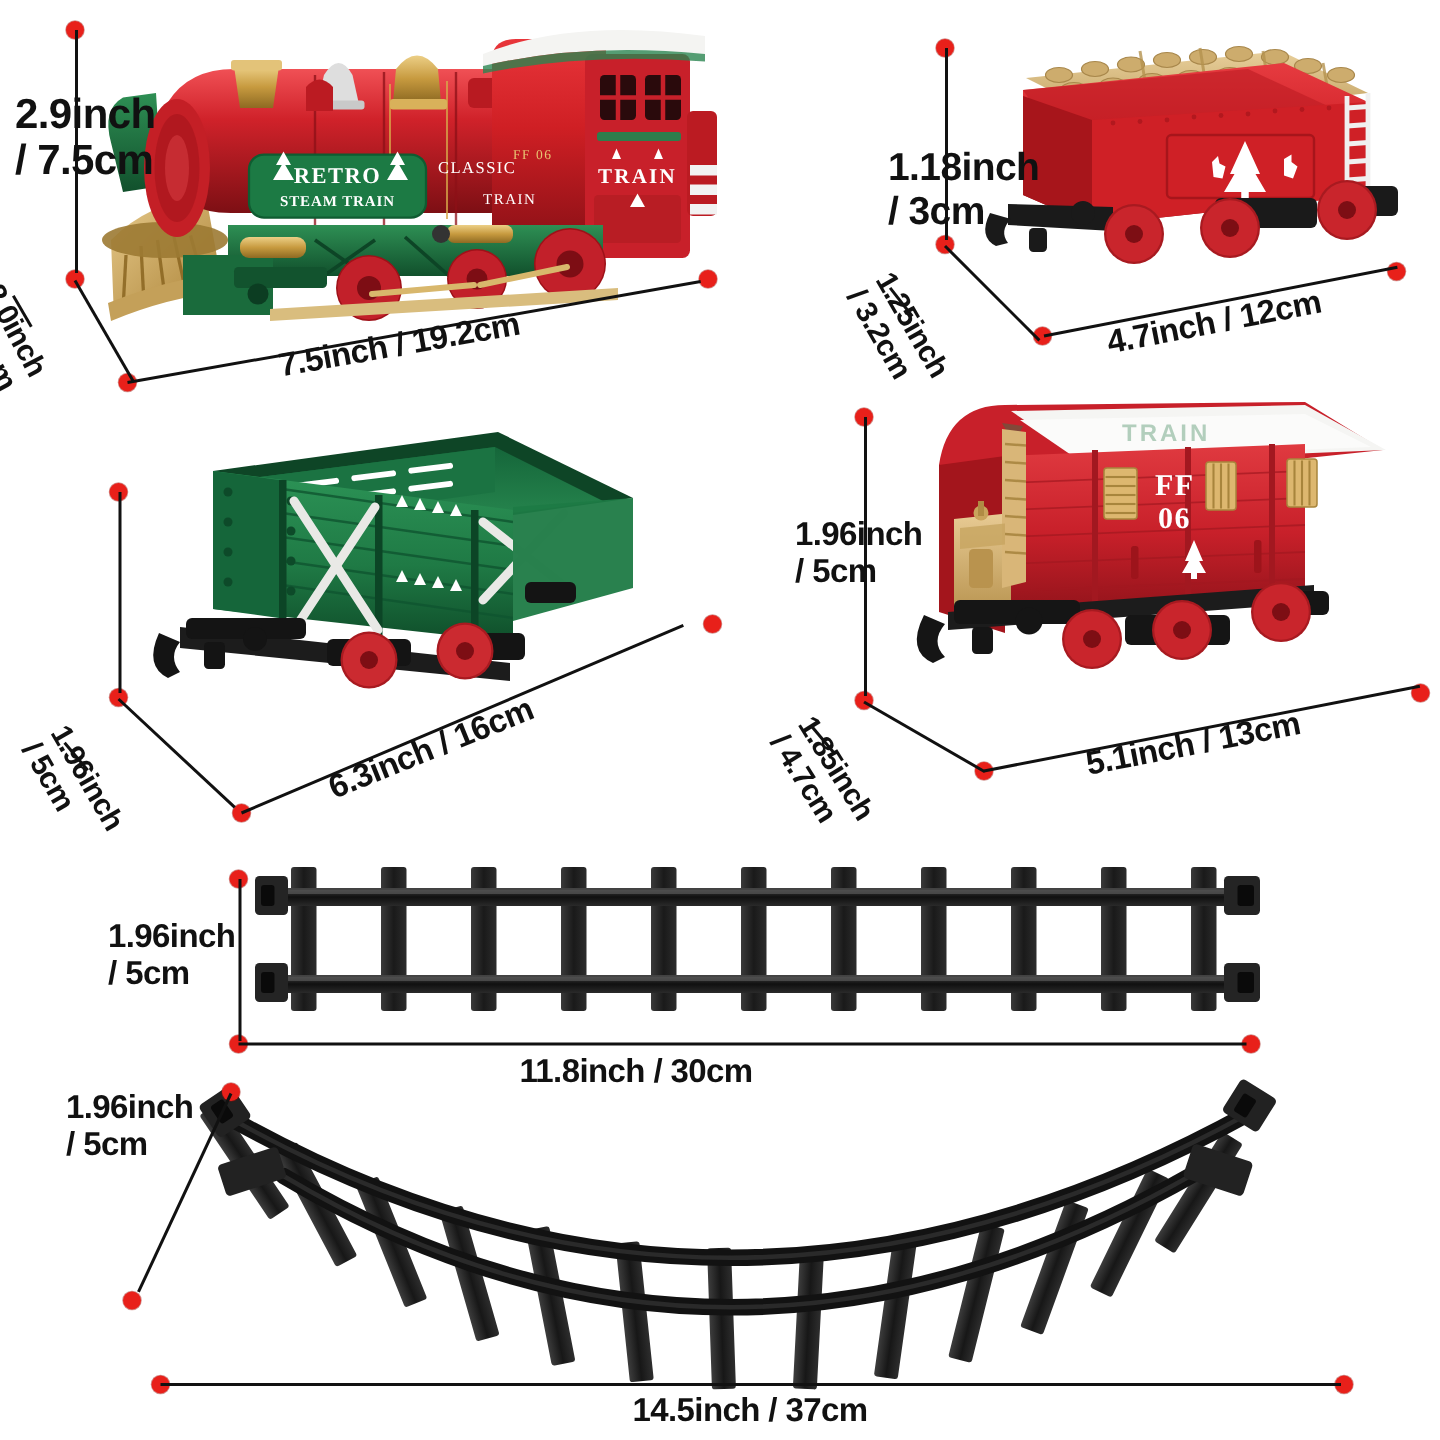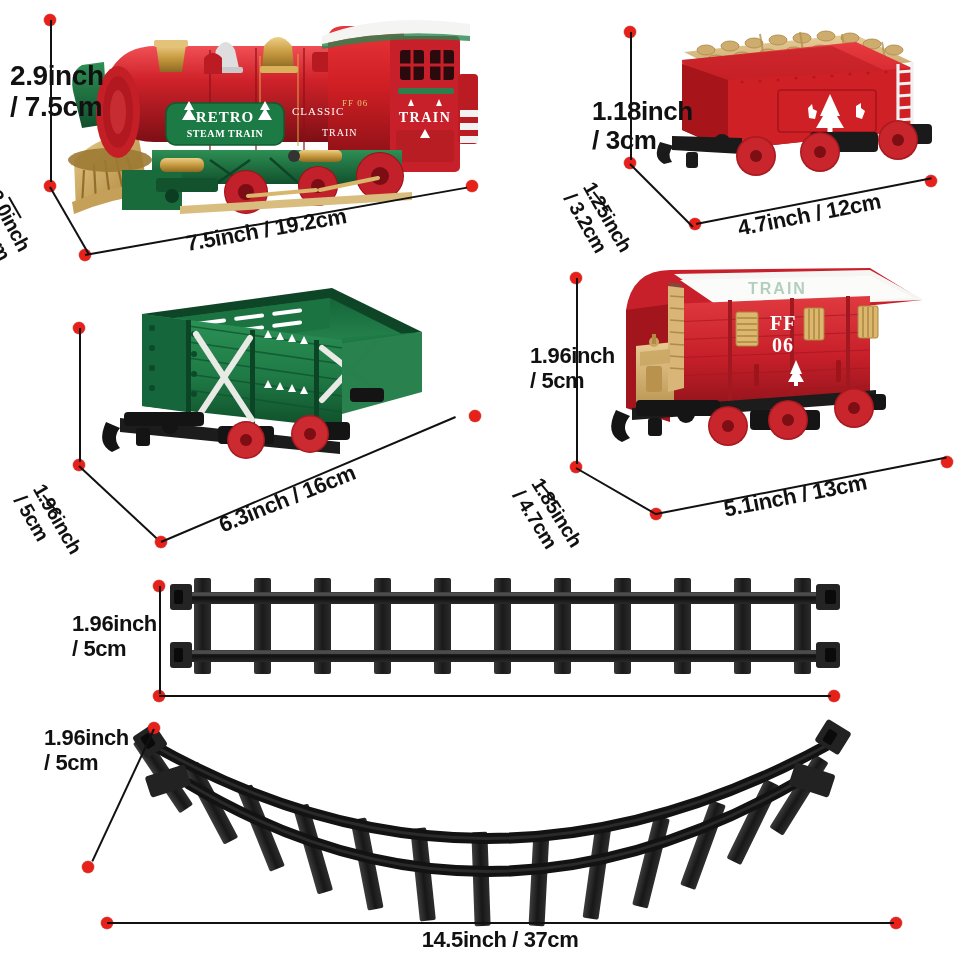--- a/index.html
+++ b/index.html
@@ -593,20 +593,21 @@
   </div>
 
   <div class="dot" style="left:153px; top:580px;"></div>
   <div class="dot" style="left:153px; top:690px;"></div>
   <div class="dot" style="left:828px; top:690px;"></div>
   <div class="dim-line" style="left:159px; top:586px; width:2px; height:108px;"></div>
   <div class="dim-line" style="left:159px; top:695px; width:672px; height:2px;"></div>
 
   <div class="dim-label" style="left:72px; top:612px; font-size:22px;">1.96inch
 / 5cm</div>
+  <div class="dim-label" style="left:424px; top:702px; font-size:22px; transform:translateX(-50%);">11.8inch / 30cm</div>
 
   <div class="part" style="left:85px; top:722px;">
     <svg width="810" height="200" viewBox="0 0 810 200">
       <defs>
         <linearGradient id="tieC" x1="0" y1="0" x2="1" y2="0">
           <stop offset="0" stop-color="#3d3d3d"></stop>
             <stop offset="0.5" stop-color="#171717"></stop>
             <stop offset="1" stop-color="#2e2e2e"></stop>
         </linearGradient>
       </defs>

